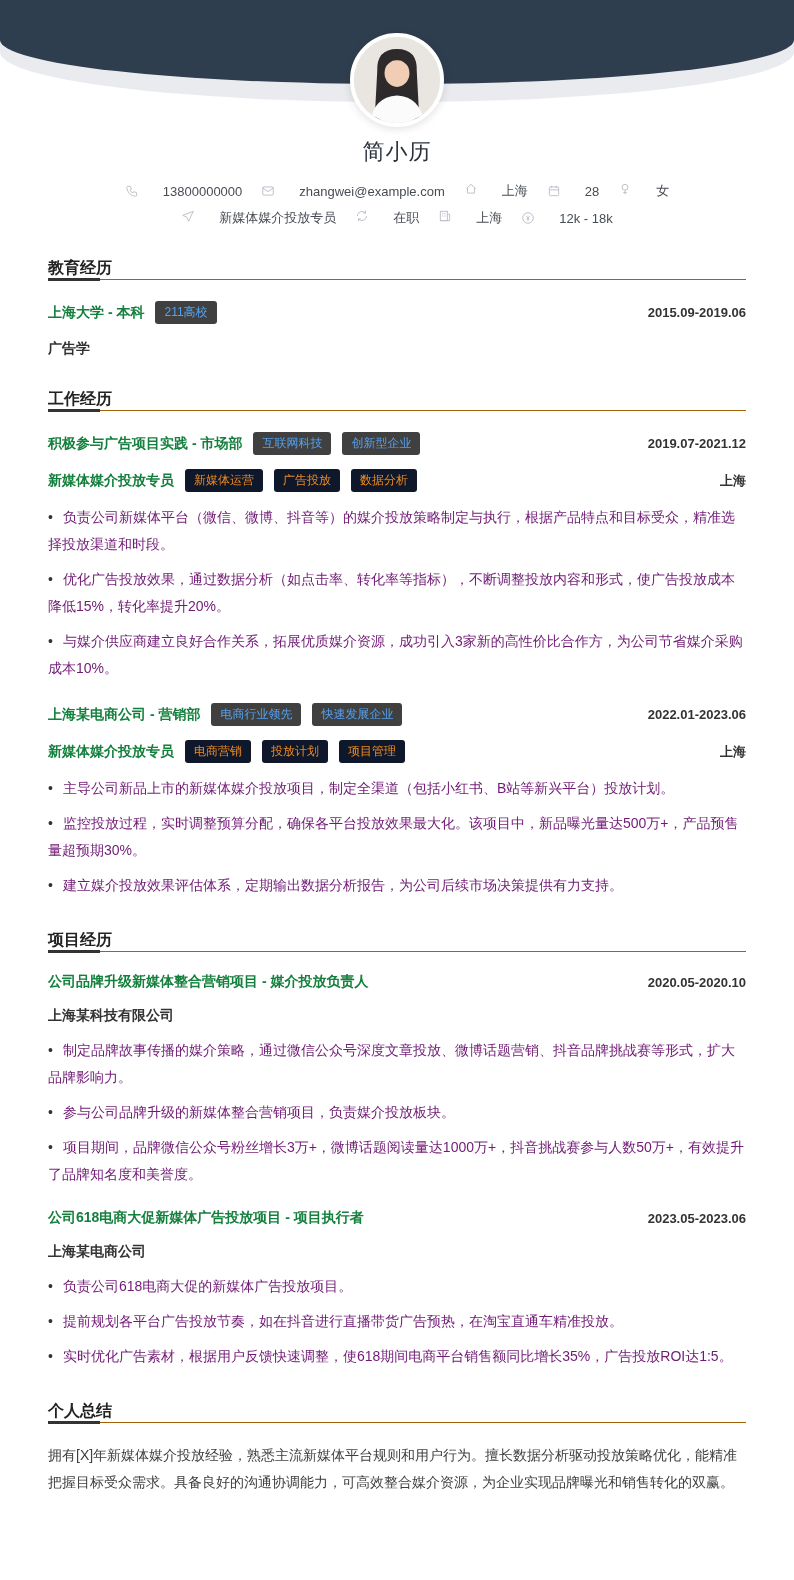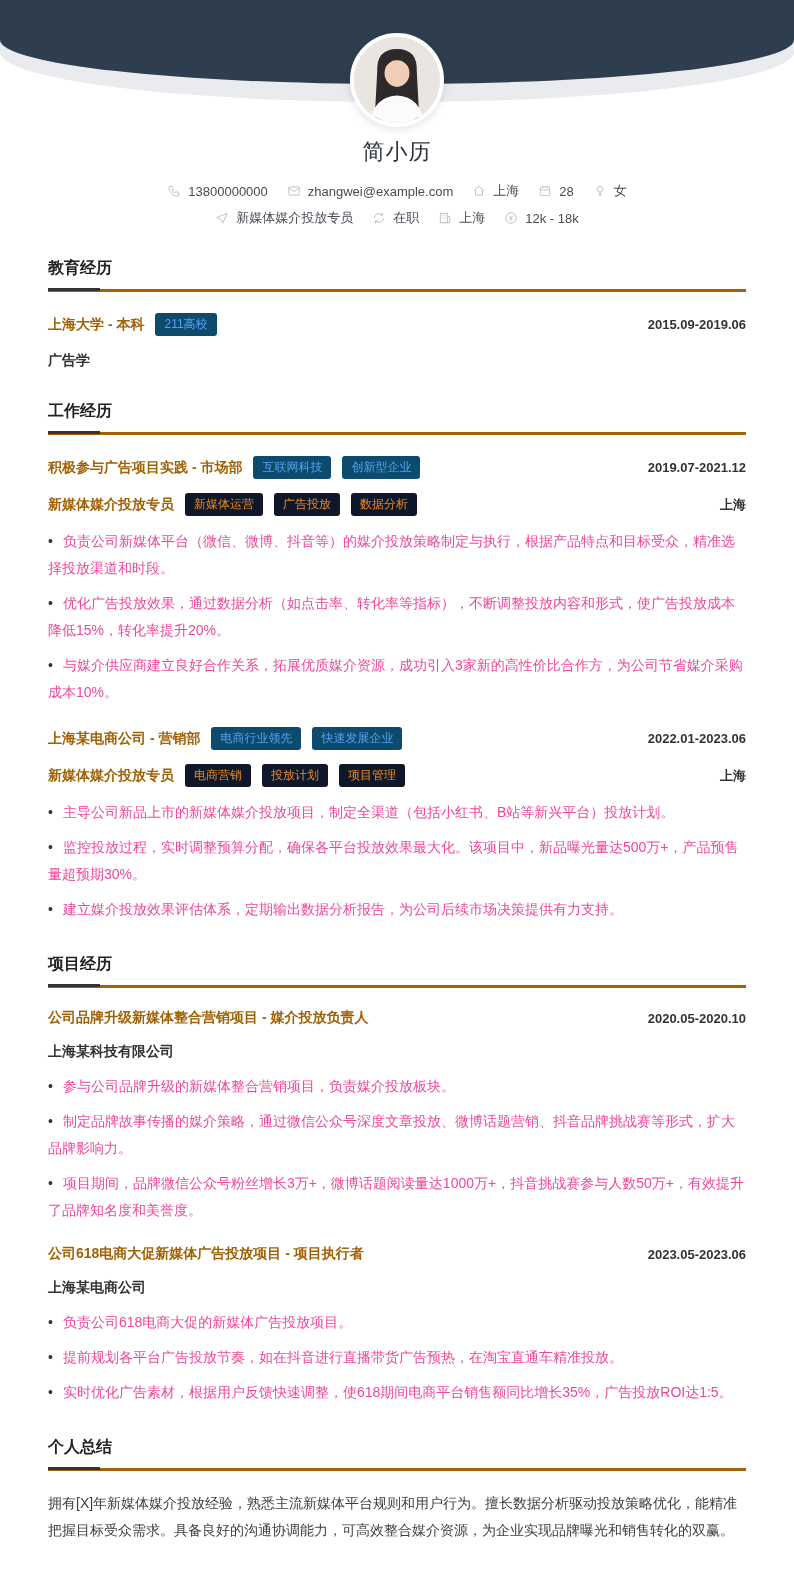--- a/index.html
+++ b/index.html
@@ -13,44 +13,44 @@
   .curve-dark { height:84px; background:#2f3e4e; border-radius:0 0 50% 50% / 0 0 44px 44px; }
   .avatar { position:absolute; top:33px; left:50%; transform:translateX(-50%);
             width:94px; height:94px; border-radius:50%; background:#e9e6e2;
             border:4px solid #fff; box-shadow:0 2px 8px rgba(0,0,0,.12); overflow:hidden; }
   .avatar svg { width:100%; height:100%; display:block; }
 
   .name { text-align:center; font-size:22px; font-weight:normal; color:#2b303a; margin-top:9px; letter-spacing:1px; }
 
   .contact { margin-top:15px; display:flex; flex-direction:column; gap:9px; }
   .contact-row { display:flex; justify-content:center; align-items:center; gap:19px; }
-  .c-item { display:flex; align-items:center; gap:7px; font-size:13px; color:#474c54; }
+  .c-item { display:flex; align-items:flex-start; gap:24px; font-size:13px; color:#474c54; }
   .c-item svg { width:14px; height:14px; stroke:#b9bec6; fill:none; stroke-width:1.6; flex:none; }
 
   
   .content { padding:0 48px; }
   .section { margin-top:31px; }
-  .sec-head { position:relative; border-bottom:3px solid #a16207; padding-bottom:10px; }
+  .sec-head { position:relative; border-bottom:1px solid #a16207; }
   .sec-title { font-size:16px; font-weight:bold; color:#222; }
   .sec-head::after { content:""; position:absolute; left:0; bottom:-2px; width:52px; height:3px; background:#333; }
 
   .entry-row { display:flex; align-items:center; justify-content:space-between; margin-top:21px; }
   .entry-left { display:flex; align-items:center; }
-  .entry-name { font-size:14px; font-weight:bold; color:#a16207; }
+  .entry-name { font-size:14px; font-weight:bold; color:#15803d; }
   .entry-date { font-size:13px; font-weight:bold; color:#333; }
 
   .tag { font-size:12px; padding:3px 9px; border-radius:3px; margin-left:11px; white-space:nowrap; }
-  .tag-blue { background:#0c4a6e; color:#55a1f0; }
+  .tag-blue { background:#404040; color:#55a1f0; }
   .tag-orange { background:#0f172a; color:#ec8a23; }
 
   .sub-bold { margin-top:16px; font-size:14px; font-weight:bold; color:#333; }
   .desc { margin-top:11px; font-size:14px; color:#3e3e3e; line-height:27px; }
 
   .bullets { margin-top:12px; }
-  .bullet { font-size:14px; color:#ec4899; line-height:27px; margin-bottom:8px; }
+  .bullet { font-size:14px; color:#701a75; line-height:27px; margin-bottom:8px; }
   .bullet::before { content:"•"; margin-right:10px; color:#333; }
 </style>
 </head>
 <body>
 
 <div class="banner">
   <div class="curve curve-gray"></div>
   <div class="curve curve-dark"></div>
   <div class="avatar">
     <svg viewBox="0 0 100 100">
@@ -210,22 +210,22 @@
       <span class="sec-title">项目经历</span>
     </div>
 
     <div>
       <div class="entry-row">
         <span class="entry-name">公司品牌升级新媒体整合营销项目 - 媒介投放负责人</span>
         <span class="entry-date">2020.05-2020.10</span>
       </div>
       <div class="sub-bold">上海某科技有限公司</div>
       <div class="bullets">
+        <p class="bullet">制定品牌故事传播的媒介策略，通过微信公众号深度文章投放、微博话题营销、抖音品牌挑战赛等形式，扩大品牌影响力。</p>
         <p class="bullet">参与公司品牌升级的新媒体整合营销项目，负责媒介投放板块。</p>
-        <p class="bullet">制定品牌故事传播的媒介策略，通过微信公众号深度文章投放、微博话题营销、抖音品牌挑战赛等形式，扩大品牌影响力。</p>
         <p class="bullet">项目期间，品牌微信公众号粉丝增长3万+，微博话题阅读量达1000万+，抖音挑战赛参与人数50万+，有效提升了品牌知名度和美誉度。</p>
       </div>
     </div>
 
     <div>
       <div class="entry-row">
         <span class="entry-name">公司618电商大促新媒体广告投放项目 - 项目执行者</span>
         <span class="entry-date">2023.05-2023.06</span>
       </div>
       <div class="sub-bold">上海某电商公司</div>

